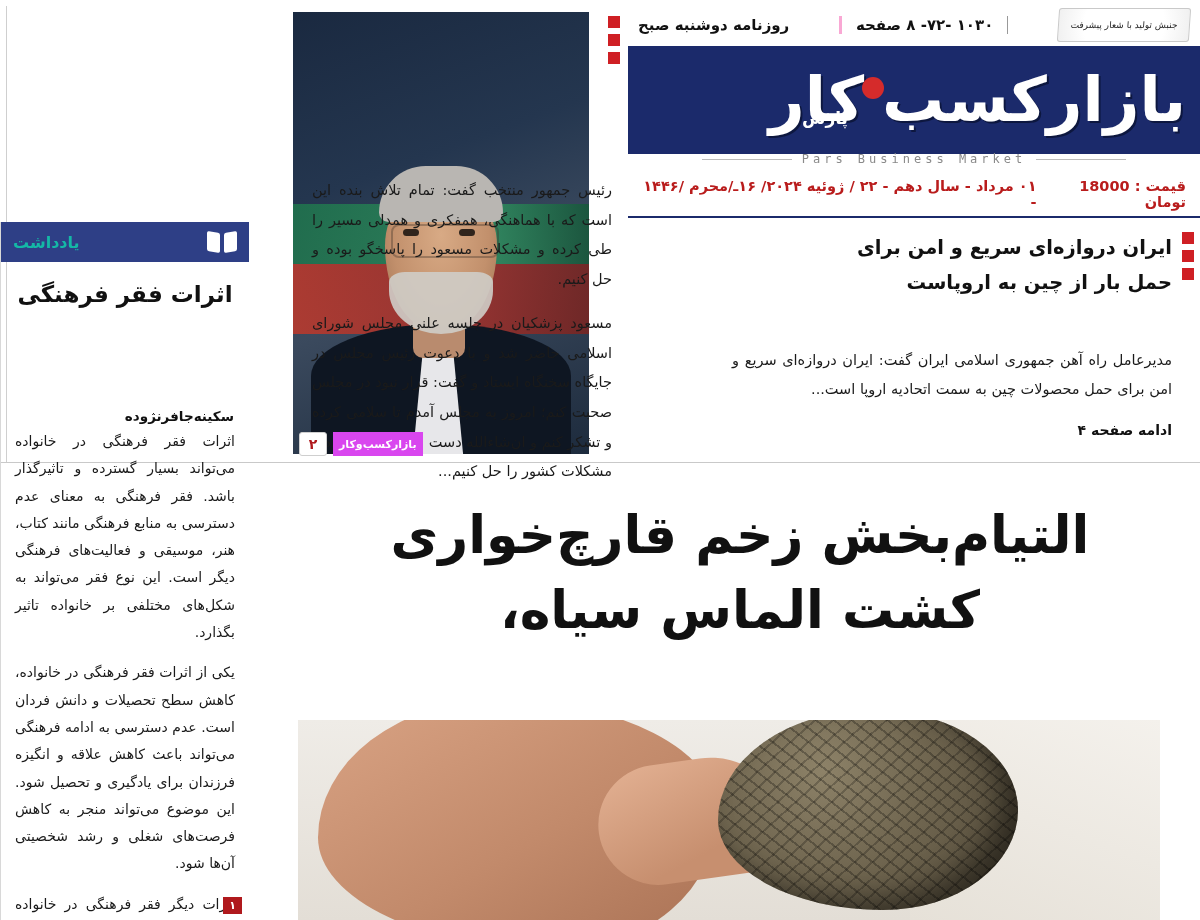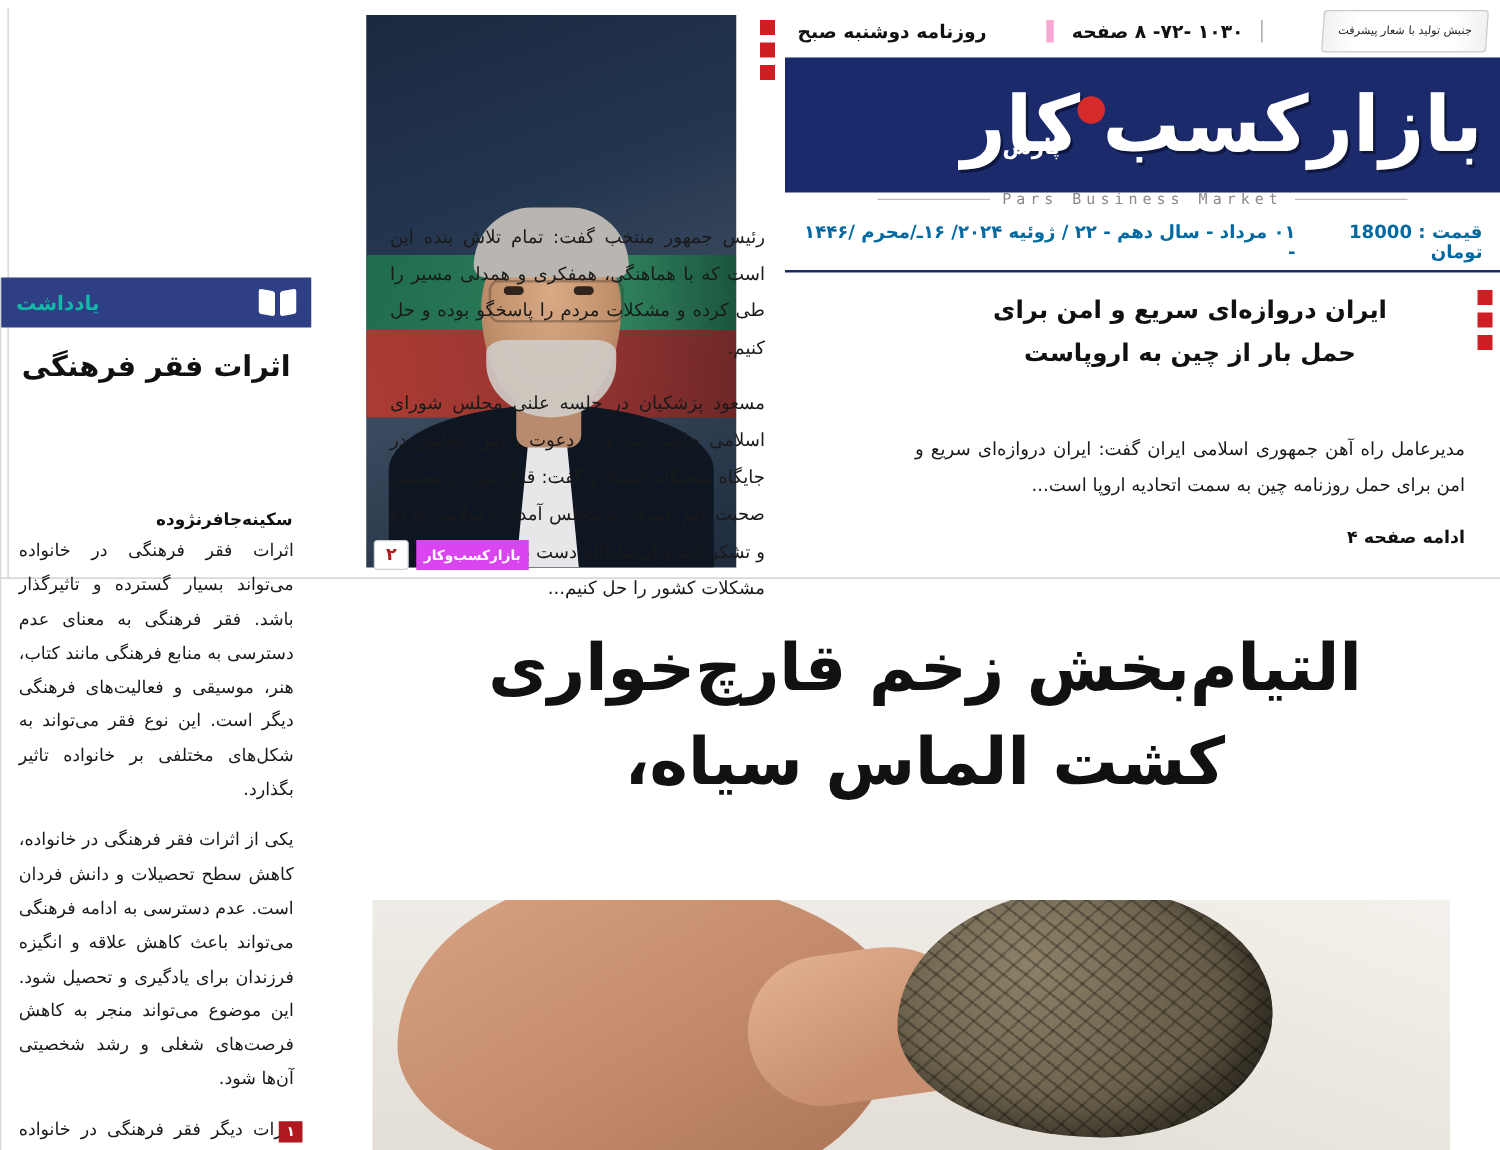--- a/index.html
+++ b/index.html
@@ -33,21 +33,21 @@
     width: 552px; height: 34px;
     display: flex; flex-direction: row-reverse;
     align-items: center; justify-content: space-between;
   }
   .mast-daily {
     font-size: 15px; font-weight: bold; color: #111;
     letter-spacing: .3px;
   }
   .mast-issue {
     font-size: 15px; font-weight: bold; color: #111;
-    border-right: 1px solid #999; border-left: 6px solid #f9a8d4;
+    border-right: 1px solid #999; border-left: 3px solid #f9a8d4;
     padding: 0 14px;
   }
   .mast-stamp {
     width: 132px; height: 34px;
     display: flex; align-items: center; justify-content: center;
     font-size: 9px; color: #222; line-height: 1.15;
     text-align: center;
     border: 1px solid #c9c9c9; border-radius: 3px;
     background:
       radial-gradient(circle at 50% 50%, #ffffff 60%, #f0f0f0 100%);
@@ -93,21 +93,21 @@
     content: ""; display: inline-block;
     width: 90px; height: 1px; background: #bbb;
     vertical-align: middle; margin: 0 10px;
   }
   .mast-dateline {
     position: absolute; top: 176px; right: 0;
     width: 572px; height: 36px;
     display: flex; flex-direction: row-reverse;
     align-items: center; justify-content: space-between;
     padding: 0 14px;
-    font-size: 14.5px; font-weight: bold; color: #0369a1;
+    font-size: 14.5px; font-weight: bold; color: #b91c1c;
   }
 
   
   .lead-block {
     position: absolute; top: 6px; right: 580px;
     width: 614px; height: 456px;
     border-left: 1px solid #cfcfcf;
   }
   .lead-headline {
     position: absolute; top: 14px; right: 8px;
@@ -202,21 +202,21 @@
 
   
   .story2 {
     position: absolute; top: 226px; right: 6px;
     width: 566px; height: 228px;
   }
   .story2 .redbars { top: 6px; right: 0; }
   .story2-head {
     position: absolute; top: 4px; right: 22px;
     width: 440px;
-    direction: rtl; text-align: center;
+    direction: rtl; text-align: right;
     font-size: 19.5px; font-weight: bold; line-height: 1.8; color: #111;
   }
   .story2-head span { display: block; }
   .story2-text {
     position: absolute; top: 120px; right: 22px;
     width: 440px;
     direction: rtl; text-align: justify;
     font-size: 14.5px; line-height: 2.0; color: #1a1a1a;
   }
   .story2-more {
@@ -380,41 +380,41 @@
         <div class="lp-neck"></div>
         <div class="lp-face"></div>
         <div class="lp-beard"></div>
         <div class="lp-hair"></div>
         <div class="lp-glass"></div>
         <div class="lp-eye l"></div>
         <div class="lp-eye r"></div>
       </div>
 
       <div class="lead-text">
-        <p>رئیس جمهور منتخب گفت: تمام تلاش بنده این است که با هماهنگی، همفکری و همدلی مسیر را طی کرده و مشکلات مردم را پاسخگو بوده و حل کنیم.</p>
+        <p>رئیس جمهور منتخب گفت: تمام تلاش بنده این است که با هماهنگی، همفکری و همدلی مسیر را طی کرده و مشکلات مسعود را پاسخگو بوده و حل کنیم.</p>
         <p>مسعود پزشکیان در جلسه علنی مجلس شورای اسلامی حاضر شد و با دعوت رئیس مجلس در جایگاه سخنگاه ایستاد و گفت: قرار نبود در مجلس صحبت کنم؛ امروز به مجلس آمدم تا سلامی کرده و تشکر کنم و ان‌شاءالله دست به دست هم داده و مشکلات کشور را حل کنیم...</p>
       </div>
 
       <div class="page-chip">
         <div class="chip-brand">بازارکسب‌وکار</div>
         <div class="chip-num">۲</div>
       </div>
     </div>
 
     <div class="story2">
       <div class="redbars">
           <i></i>
           <i></i>
           <i></i>
         </div>
       <div class="story2-head">
         <span>ایران دروازه‌ای سریع و امن برای</span>
         <span>حمل بار از چین به اروپاست</span>
       </div>
-      <div class="story2-text">مدیرعامل راه آهن جمهوری اسلامی ایران گفت: ایران دروازه‌ای سریع و امن برای حمل روزنامه چین به سمت اتحادیه اروپا است...</div>
+      <div class="story2-text">مدیرعامل راه آهن جمهوری اسلامی ایران گفت: ایران دروازه‌ای سریع و امن برای حمل محصولات چین به سمت اتحادیه اروپا است...</div>
       <div class="story2-more">ادامه صفحه ۴</div>
     </div>
 
     <div class="top-rule"></div>
   </div>
 
   <div class="note-col">
     <div class="note-header">
       <div class="t">یادداشت</div>
       <div class="book-icon">

